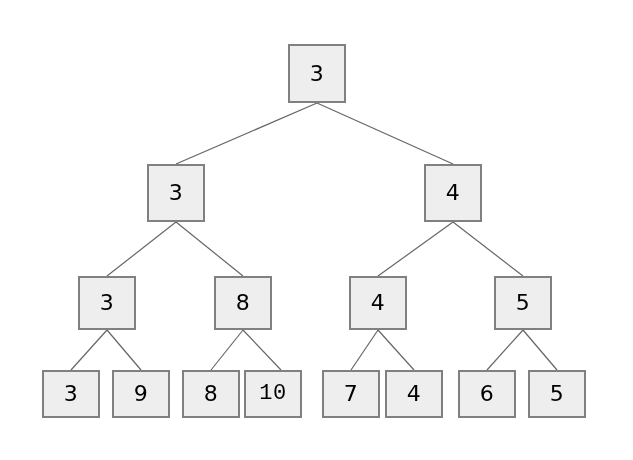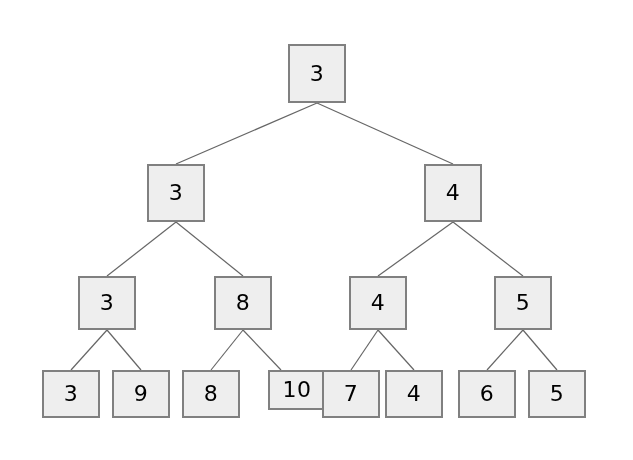--- a/index.html
+++ b/index.html
@@ -96,21 +96,21 @@
     </div>
     <div class="tree-node level-3" style="left: 42px; top: 370px; width: 58px; height: 48px; background: rgb(238, 238, 238); border-color: rgb(128, 128, 128);">
       <span class="node-label" style="color: rgb(0, 0, 0);">3</span>
     </div>
     <div class="tree-node level-3" style="left: 112px; top: 370px; width: 58px; height: 48px; background: rgb(238, 238, 238); border-color: rgb(128, 128, 128);">
       <span class="node-label" style="color: rgb(0, 0, 0);">9</span>
     </div>
     <div class="tree-node level-3" style="left: 182px; top: 370px; width: 58px; height: 48px; background: rgb(238, 238, 238); border-color: rgb(128, 128, 128);">
       <span class="node-label" style="color: rgb(0, 0, 0);">8</span>
     </div>
-    <div class="tree-node level-3" style="left: 268px; top: 370px; width: 58px; height: 40px; background: rgb(238, 238, 238); border-color: rgb(128, 128, 128);">
+    <div class="tree-node level-3" style="left: 244px; top: 370px; width: 58px; height: 48px; background: rgb(238, 238, 238); border-color: rgb(128, 128, 128); font-family: Liberation Mono, monospace;">
       <span class="node-label" style="color: rgb(0, 0, 0);">10</span>
     </div>
     <div class="tree-node level-3" style="left: 322px; top: 370px; width: 58px; height: 48px; background: rgb(238, 238, 238); border-color: rgb(128, 128, 128);">
       <span class="node-label" style="color: rgb(0, 0, 0);">7</span>
     </div>
     <div class="tree-node level-3" style="left: 385px; top: 370px; width: 58px; height: 48px; background: rgb(238, 238, 238); border-color: rgb(128, 128, 128);">
       <span class="node-label" style="color: rgb(0, 0, 0);">4</span>
     </div>
     <div class="tree-node level-3" style="left: 458px; top: 370px; width: 58px; height: 48px; background: rgb(238, 238, 238); border-color: rgb(128, 128, 128);">
       <span class="node-label" style="color: rgb(0, 0, 0);">6</span>

